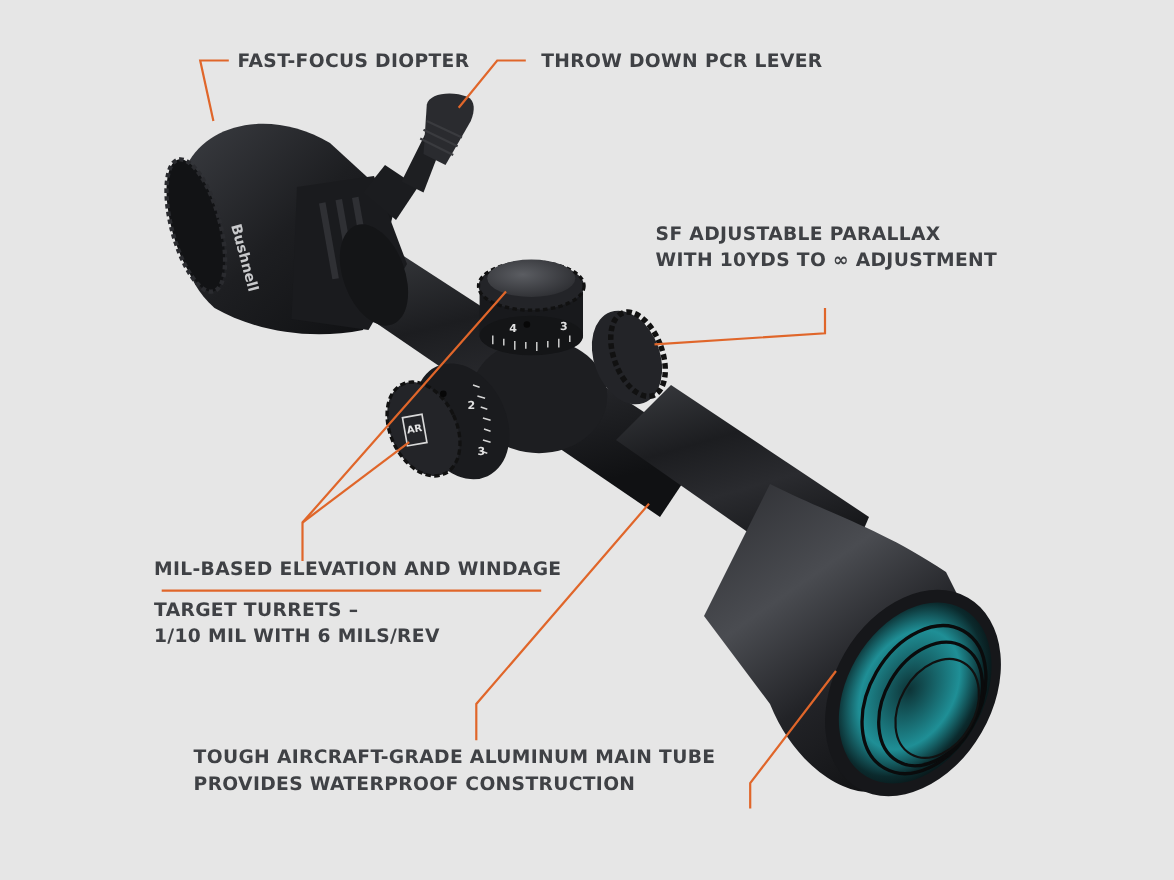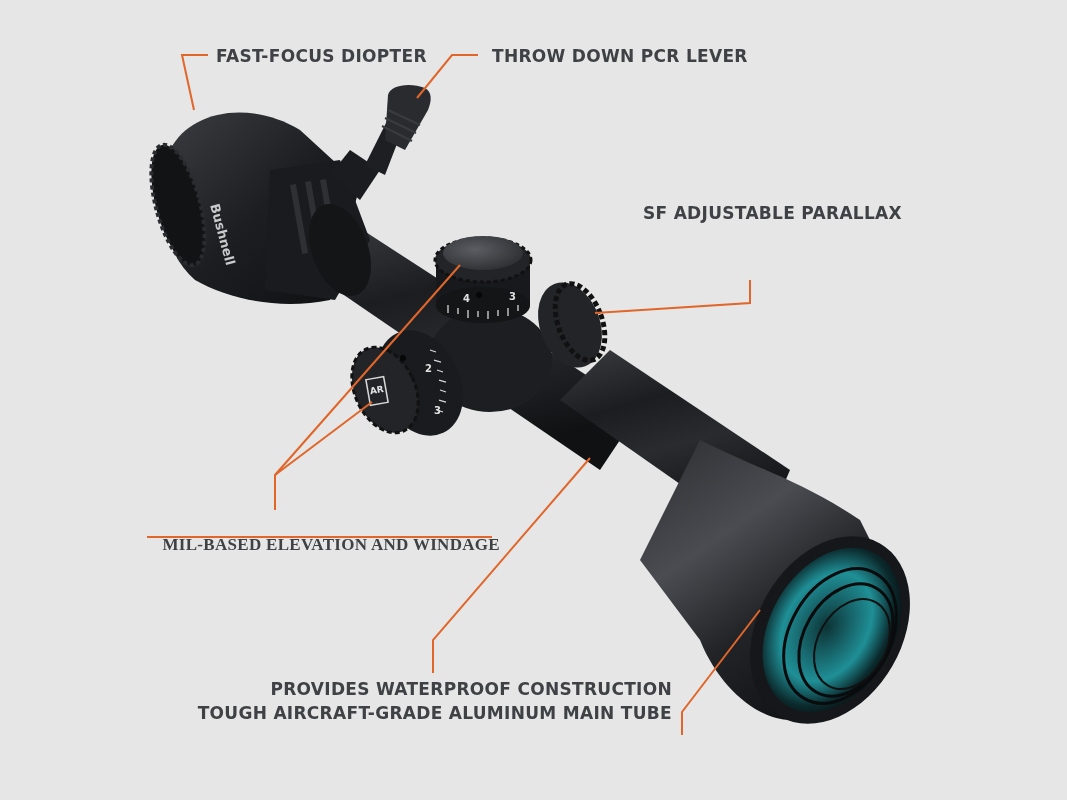--- a/index.html
+++ b/index.html
@@ -29,21 +29,21 @@
       position: absolute;
       color: #3f4145;
       font-weight: bold;
       font-size: 17px;
       letter-spacing: 0.3px;
       line-height: 24px;
       text-transform: uppercase;
       white-space: nowrap;
       font-family: "DejaVu Sans", sans-serif;
     }
-    .label.center { text-align: right; }
+    .label.center { text-align: left; }
     .label .line { display: block; }
   </style>
 </head>
 <body>
 
 <div class="canvas">
 
   <svg class="art" width="1067" height="800" viewBox="0 0 1067 800">
     <defs>
       <linearGradient id="tubeGrad" x1="0" y1="0" x2="0.35" y2="1">
@@ -157,25 +157,30 @@
   <div class="label" style="left:492px; top:44px;">
     <span class="line">THROW DOWN PCR LEVER</span>
   </div>
 
   <div class="label" style="left:216px; top:44px;">
     <span class="line">FAST-FOCUS DIOPTER</span>
   </div>
 
   <div class="label center" style="left:596px; top:201px; width:306px;">
     <span class="line">SF ADJUSTABLE PARALLAX</span>
+    <span class="line">WITH 10YDS TO ∞ ADJUSTMENT</span>
   </div>
 
-  <div class="label center" style="left:140px; top:533px; width:360px;font-family:Liberation Serif, serif;">
+  <div class="label center" style="left:140px; top:506px; width:360px;">
     <span class="line">MIL-BASED ELEVATION AND WINDAGE</span>
+  </div>
+  <div class="label center" style="left:140px; top:543px; width:360px;">
+    <span class="line">TARGET TURRETS –</span>
+    <span class="line">1/10 MIL WITH 6 MILS/REV</span>
   </div>
 
   <div class="label center" style="left:176px; top:677px; width:496px;">
+    <span class="line">TOUGH AIRCRAFT-GRADE ALUMINUM MAIN TUBE</span>
     <span class="line">PROVIDES WATERPROOF CONSTRUCTION</span>
-    <span class="line">TOUGH AIRCRAFT-GRADE ALUMINUM MAIN TUBE</span>
   </div>
 
 
 </div>
 
 </body></html>

